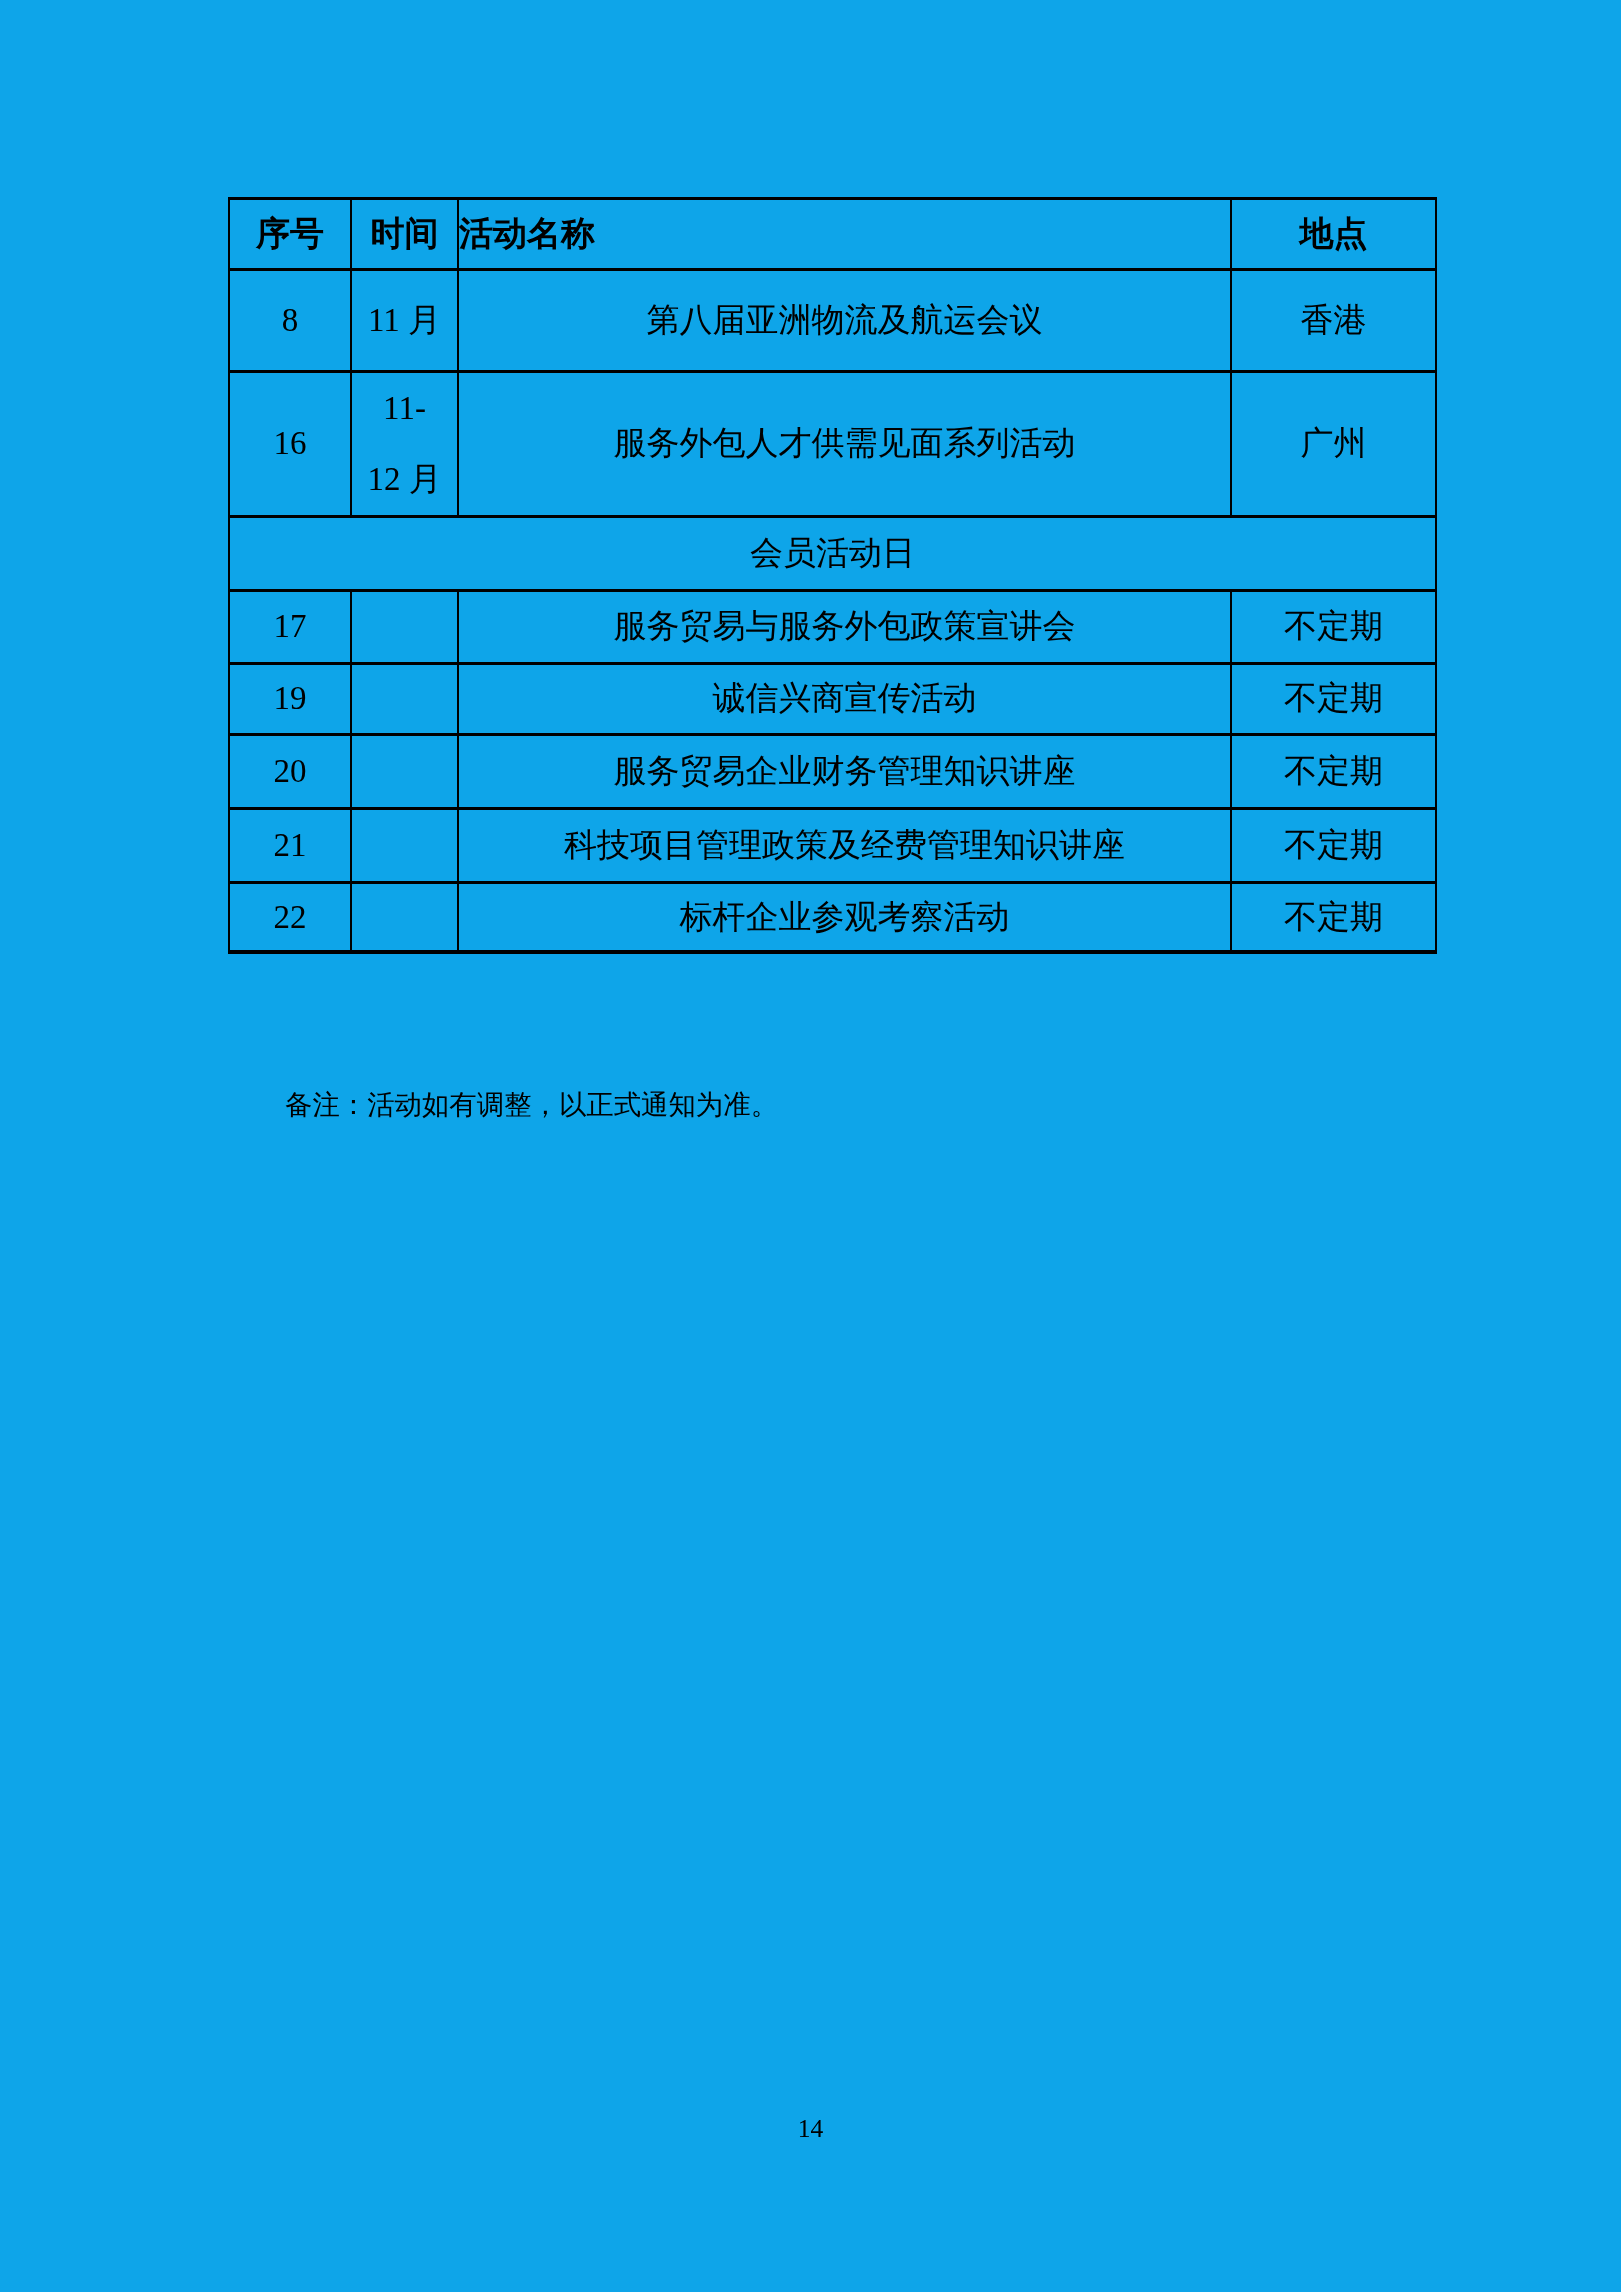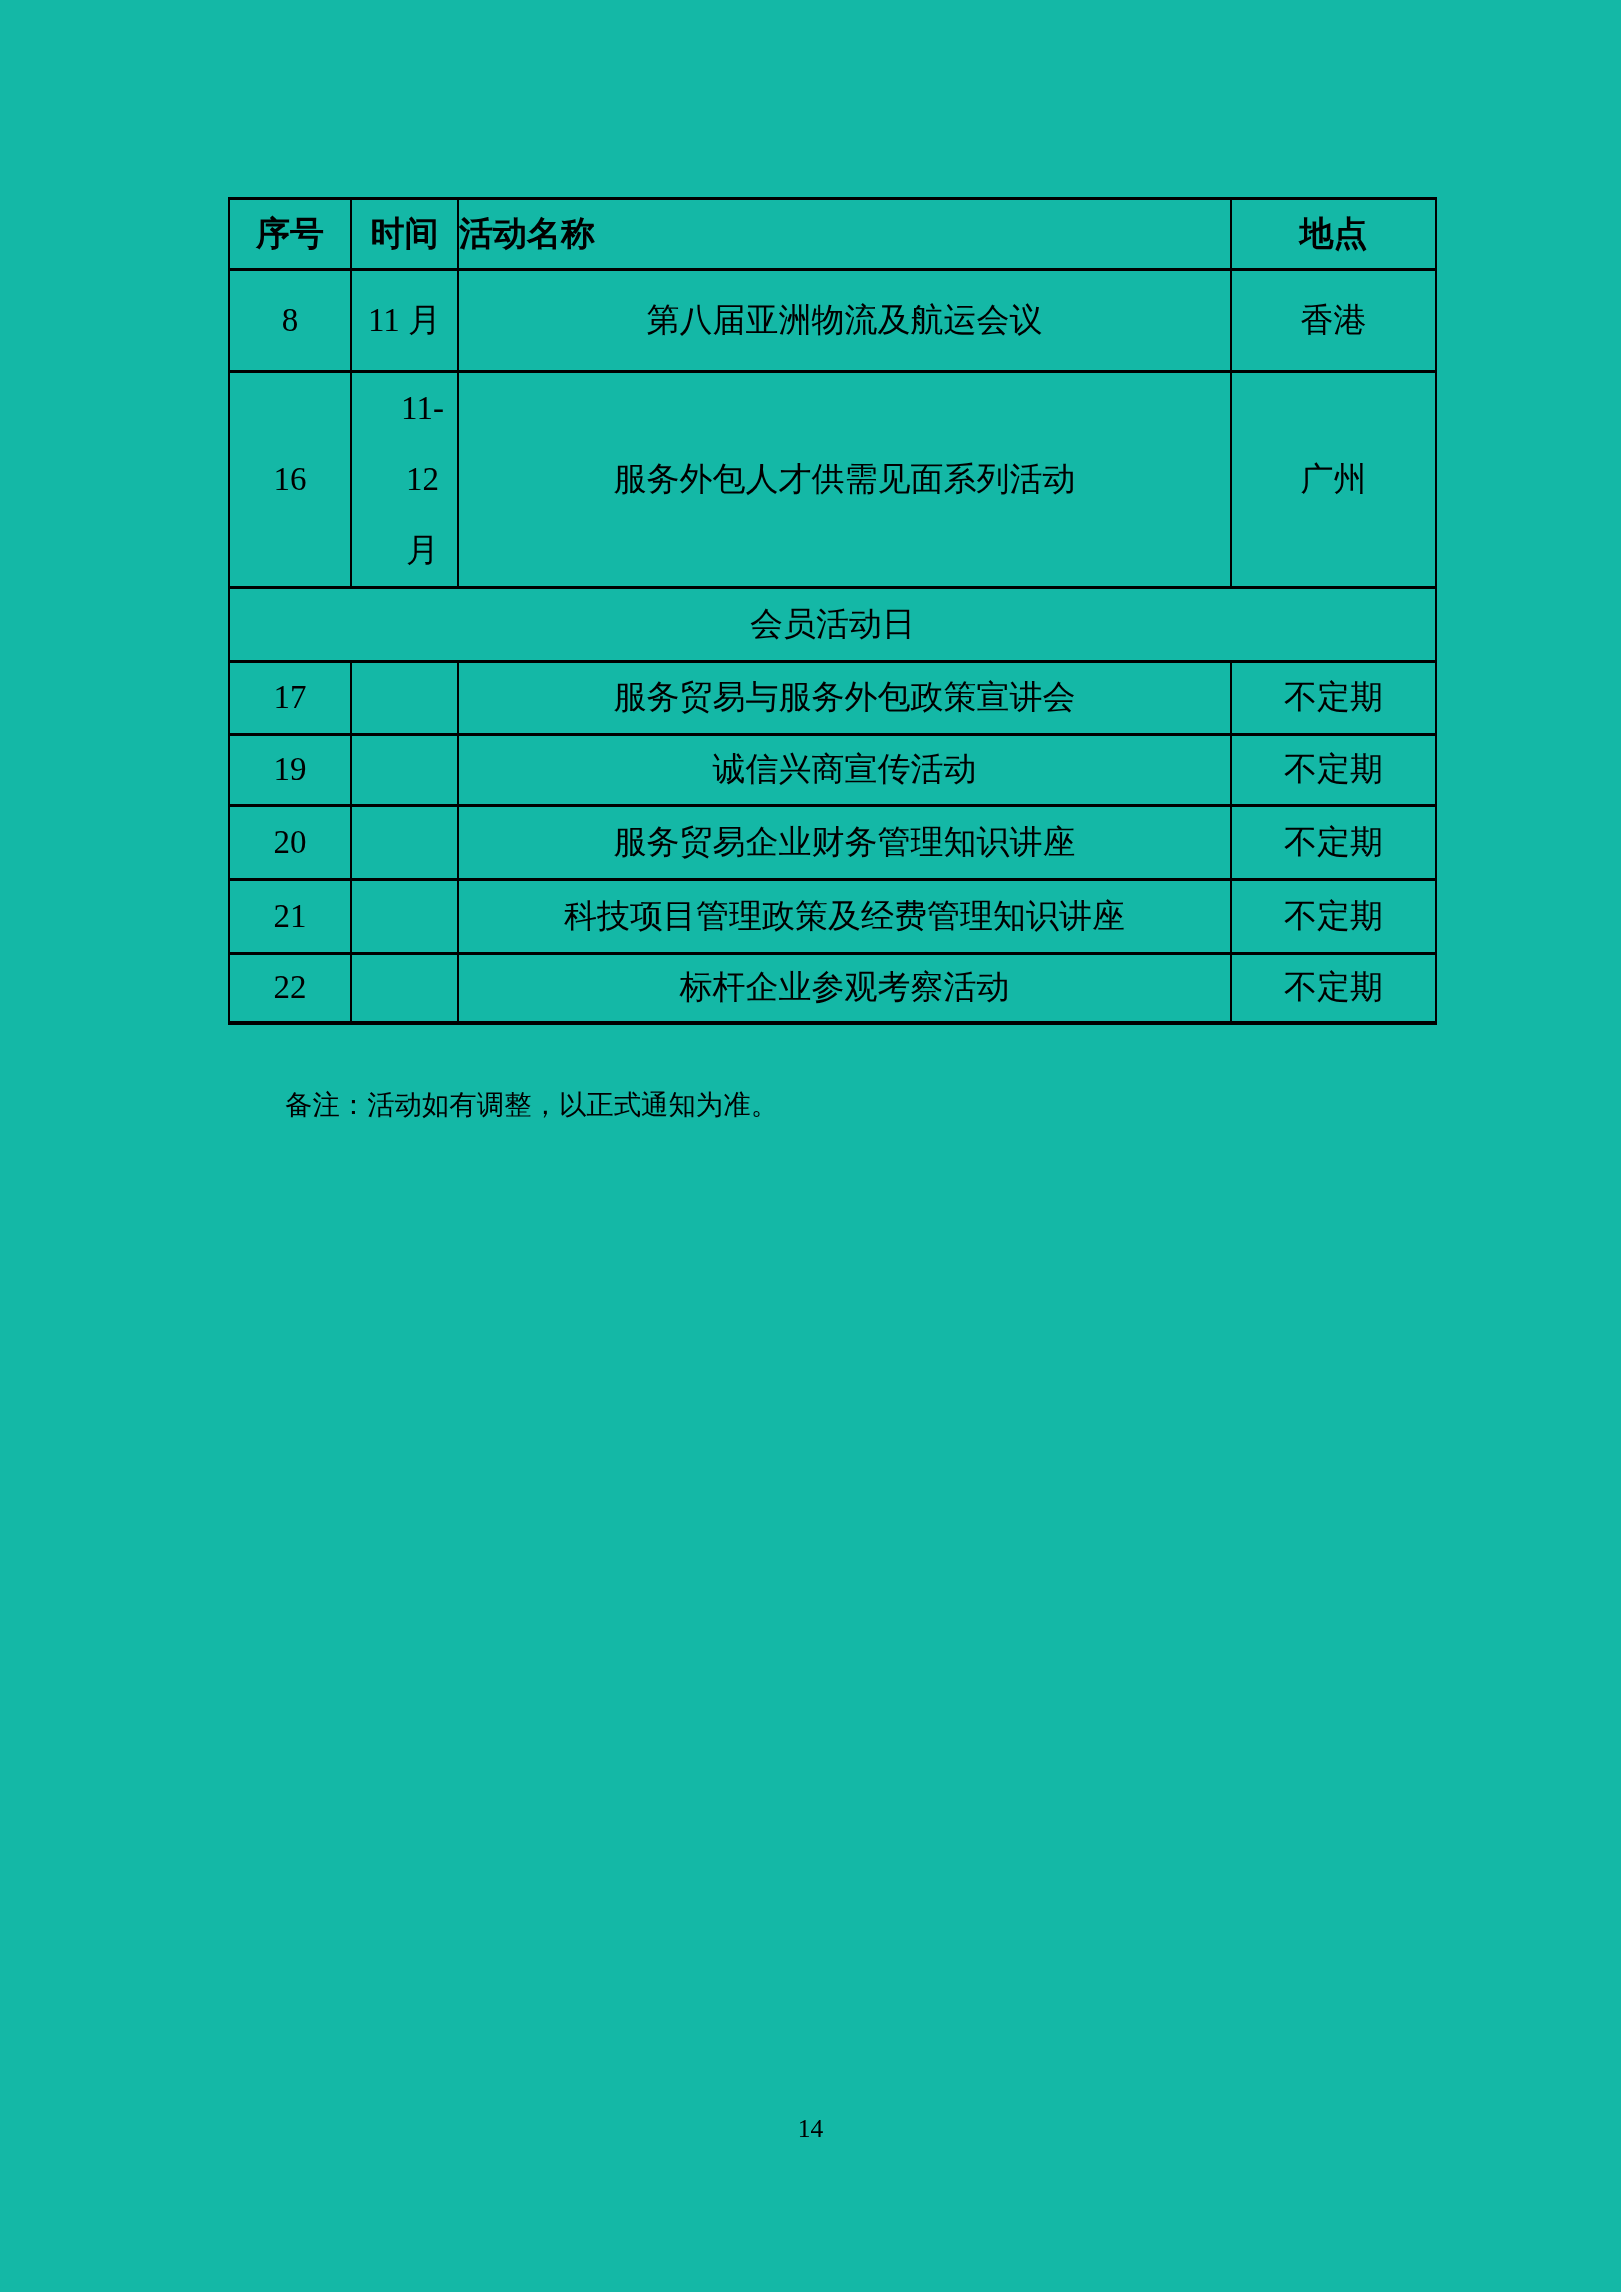--- a/index.html
+++ b/index.html
@@ -10,21 +10,21 @@
     width: 1621px;
     height: 2293px;
     position: relative;
     background: #ffffff;
     color: #000000;
     font-family: "Liberation Serif", "DejaVu Serif", serif;
   }
   .doc-page {
     position: absolute;
     inset: 0;
-    background: #14b8a6;
+    background: #0ea5e9;
   }
   table.activities-table {
     position: absolute;
     left: 228px;
     top: 197px;
     width: 1207px;
     border-collapse: collapse;
     table-layout: fixed;
     border: 2.9px solid #000000;
     border-bottom-width: 4.9px;
@@ -53,21 +53,20 @@
   }
   th.cell-name-header {
     text-align: left;
     padding-left: 0;
   }
   .cell-time {
     white-space: pre-line;
   }
   .row-16 .cell-time {
     line-height: 2.15;
-    padding-left: 36px;
   }
   .section-row td {
     text-align: center;
     font-size: 33px;
   }
   .doc-note {
     position: absolute;
     left: 285px;
     top: 1088px;
     font-size: 27.4px;

